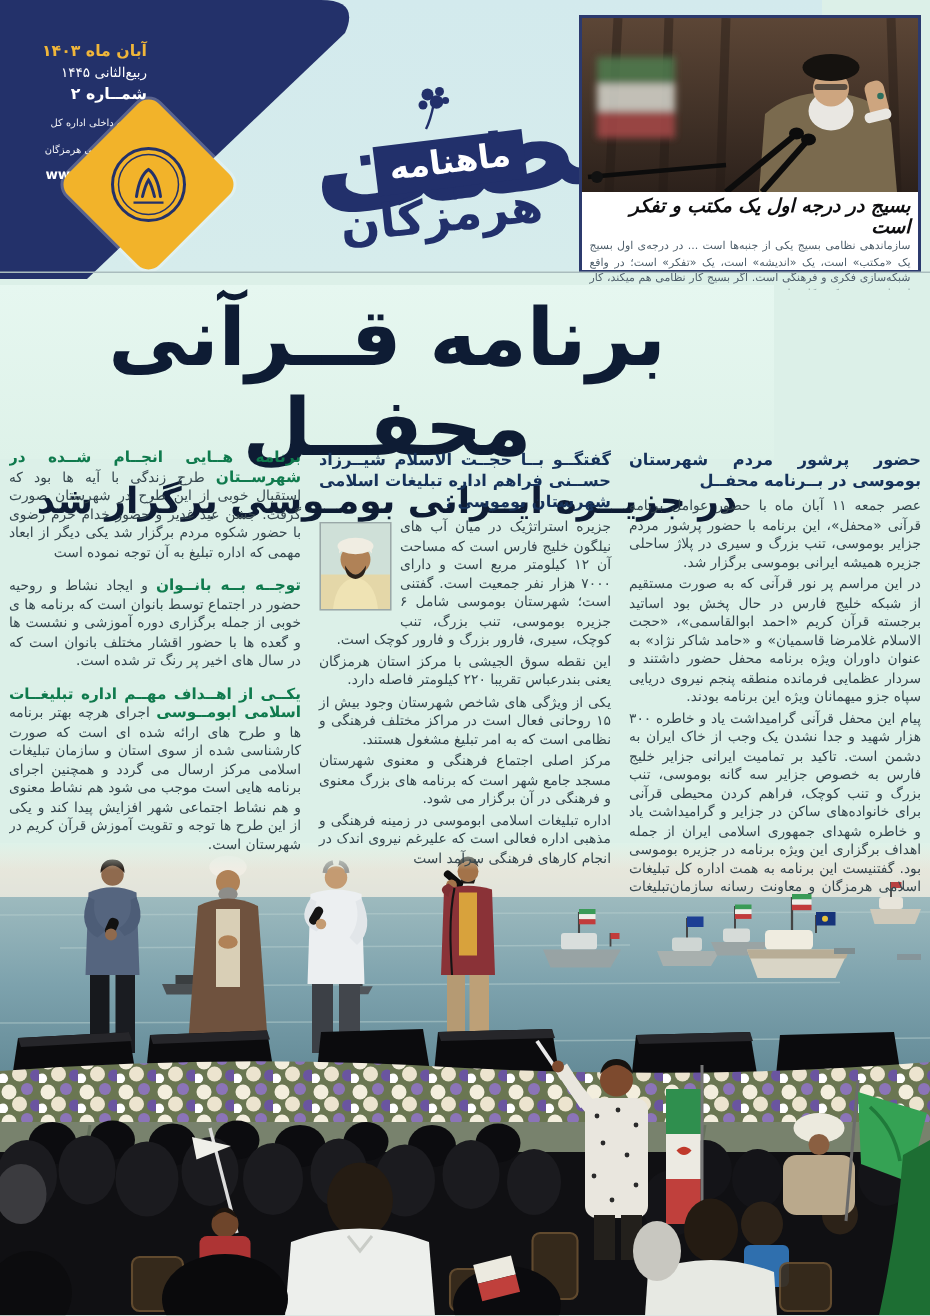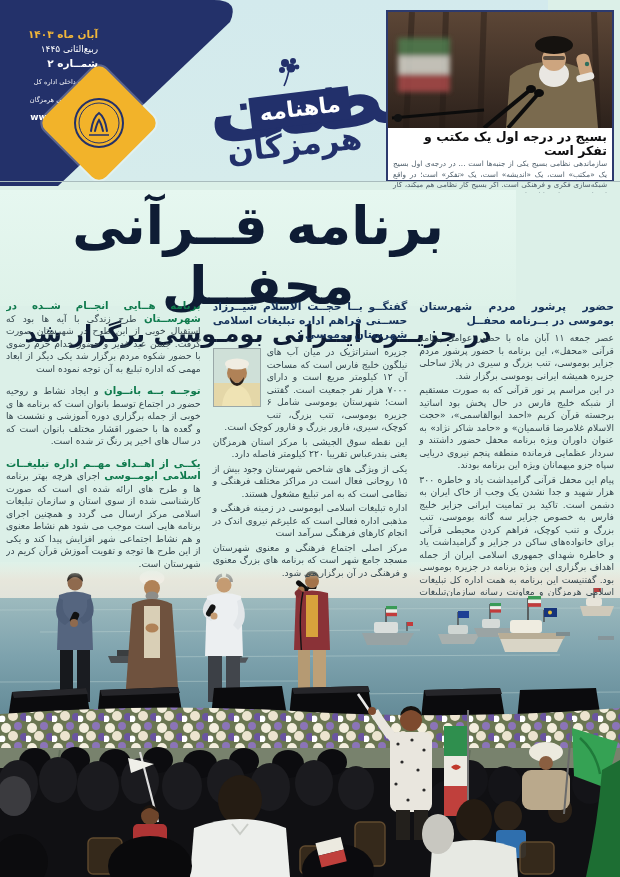--- a/index.html
+++ b/index.html
@@ -27,21 +27,21 @@
   .mah-box{position:absolute;left:250px;top:92px;width:100px;height:33px;background:#22306b;
            transform:rotate(-7deg);color:#fff;font-size:22px;font-weight:bold;direction:rtl;
            text-align:center;line-height:33px;}
   .horm{position:absolute;left:232px;top:126px;width:130px;color:#22306b;font-size:31px;
         font-weight:bold;direction:rtl;text-align:center;transform:rotate(-6deg);}
   
   .leader{position:absolute;left:386px;top:10px;width:228px;height:172px;background:#fff;
           border:2px solid #2c3a6e;box-sizing:border-box;}
   .leader-photo{display:block;}
   .leader-h{direction:rtl;text-align:right;font-size:12.5px;font-weight:bold;color:#0e0e10;
-            padding:2px 5px 0 5px;line-height:14px;}
+            padding:2px 5px 0 5px;line-height:14px;font-style:italic;}
   .leader-b{direction:rtl;text-align:justify;font-size:7.3px;line-height:10.6px;color:#4e5e6a;
             padding:1px 5px;height:33px;overflow:hidden;}
   
   .headzone{position:absolute;left:0;top:190px;width:516px;height:116px;
             background:linear-gradient(180deg,#e6f7f0,#def2e9);}
   .h1{direction:rtl;text-align:center;color:#0e1c34;font-weight:bold;font-size:53px;
       line-height:60px;margin-top:6px;letter-spacing:-1px;}
   .h2{direction:rtl;text-align:center;color:#0e1c34;font-weight:bold;font-size:24px;
       line-height:32px;margin-top:2px;}
   
@@ -175,22 +175,22 @@
         <rect x="0" y="34" width="46" height="23" fill="#e4d7a8"></rect>
         <path d="M8,57 Q10,38 23,36 Q36,38 38,57 Z" fill="#efe3b4"></path>
         <circle cx="23" cy="24" r="10" fill="#b08257"></circle>
         <path d="M12,20 Q23,8 34,20 Q34,12 23,11 Q12,12 12,20 Z" fill="#f0ede2"></path>
         <ellipse cx="23" cy="15" rx="12" ry="5.5" fill="#f0ede2"></ellipse>
         <path d="M16,28 Q23,40 30,28 Q30,36 23,37 Q16,36 16,28 Z" fill="#2a211a"></path>
       </svg>
       <p>جزیره استراتژیک در میان آب های نیلگون خلیج فارس است که مساحت آن ۱۲ کیلومتر مربع است و دارای ۷۰۰۰ هزار نفر جمعیت است. گفتنی است؛ شهرستان بوموسی شامل ۶ جزیره بوموسی، تنب بزرگ، تنب کوچک، سیری، فارور بزرگ و فارور کوچک است.</p>
       <p>این نقطه سوق الجیشی با مرکز استان هرمزگان یعنی بندرعباس تقریبا ۲۲۰ کیلومتر فاصله دارد.</p>
       <p>یکی از ویژگی های شاخص شهرستان وجود بیش از ۱۵ روحانی فعال است در مراکز مختلف فرهنگی و نظامی است که به امر تبلیغ مشغول هستند.</p>
+      <p>مرکز اصلی اجتماع فرهنگی و معنوی شهرستان مسجد جامع شهر است که برنامه های بزرگ معنوی و فرهنگی در آن برگزار می شود.</p>
       <p>اداره تبلیغات اسلامی ابوموسی در زمینه فرهنگی و مذهبی اداره فعالی است که علیرغم نیروی اندک در انجام کارهای فرهنگی سرآمد است</p>
-      <p>مرکز اصلی اجتماع فرهنگی و معنوی شهرستان مسجد جامع شهر است که برنامه های بزرگ معنوی و فرهنگی در آن برگزار می شود.</p>
     </div>
 
     <div class="col">
       <p>
         <span class="lead-green">برنامه هــایی انجــام شــده در شهرســتان</span><span> طرح زندگی با آیه ها بود که استقبال خوبی از این طرح در شهرستان صورت گرفت. جشن عید غدیر و حضور خدام حرم رضوی با حضور شکوه مردم برگزار شد یکی دیگر از ابعاد مهمی که اداره تبلیغ به آن توجه نموده است</span>
       </p>
       <p style="margin-top:10px;">
         <span class="lead-green">توجــه بــه بانــوان</span><span> و ایجاد نشاط و روحیه حضور در اجتماع توسط بانوان است که برنامه ها ی خوبی از جمله برگزاری دوره آموزشی و نشست ها و گعده ها با حضور اقشار مختلف بانوان است که در سال های اخیر پر رنگ تر شده است.</span>
       </p>
       <p style="margin-top:10px;">

